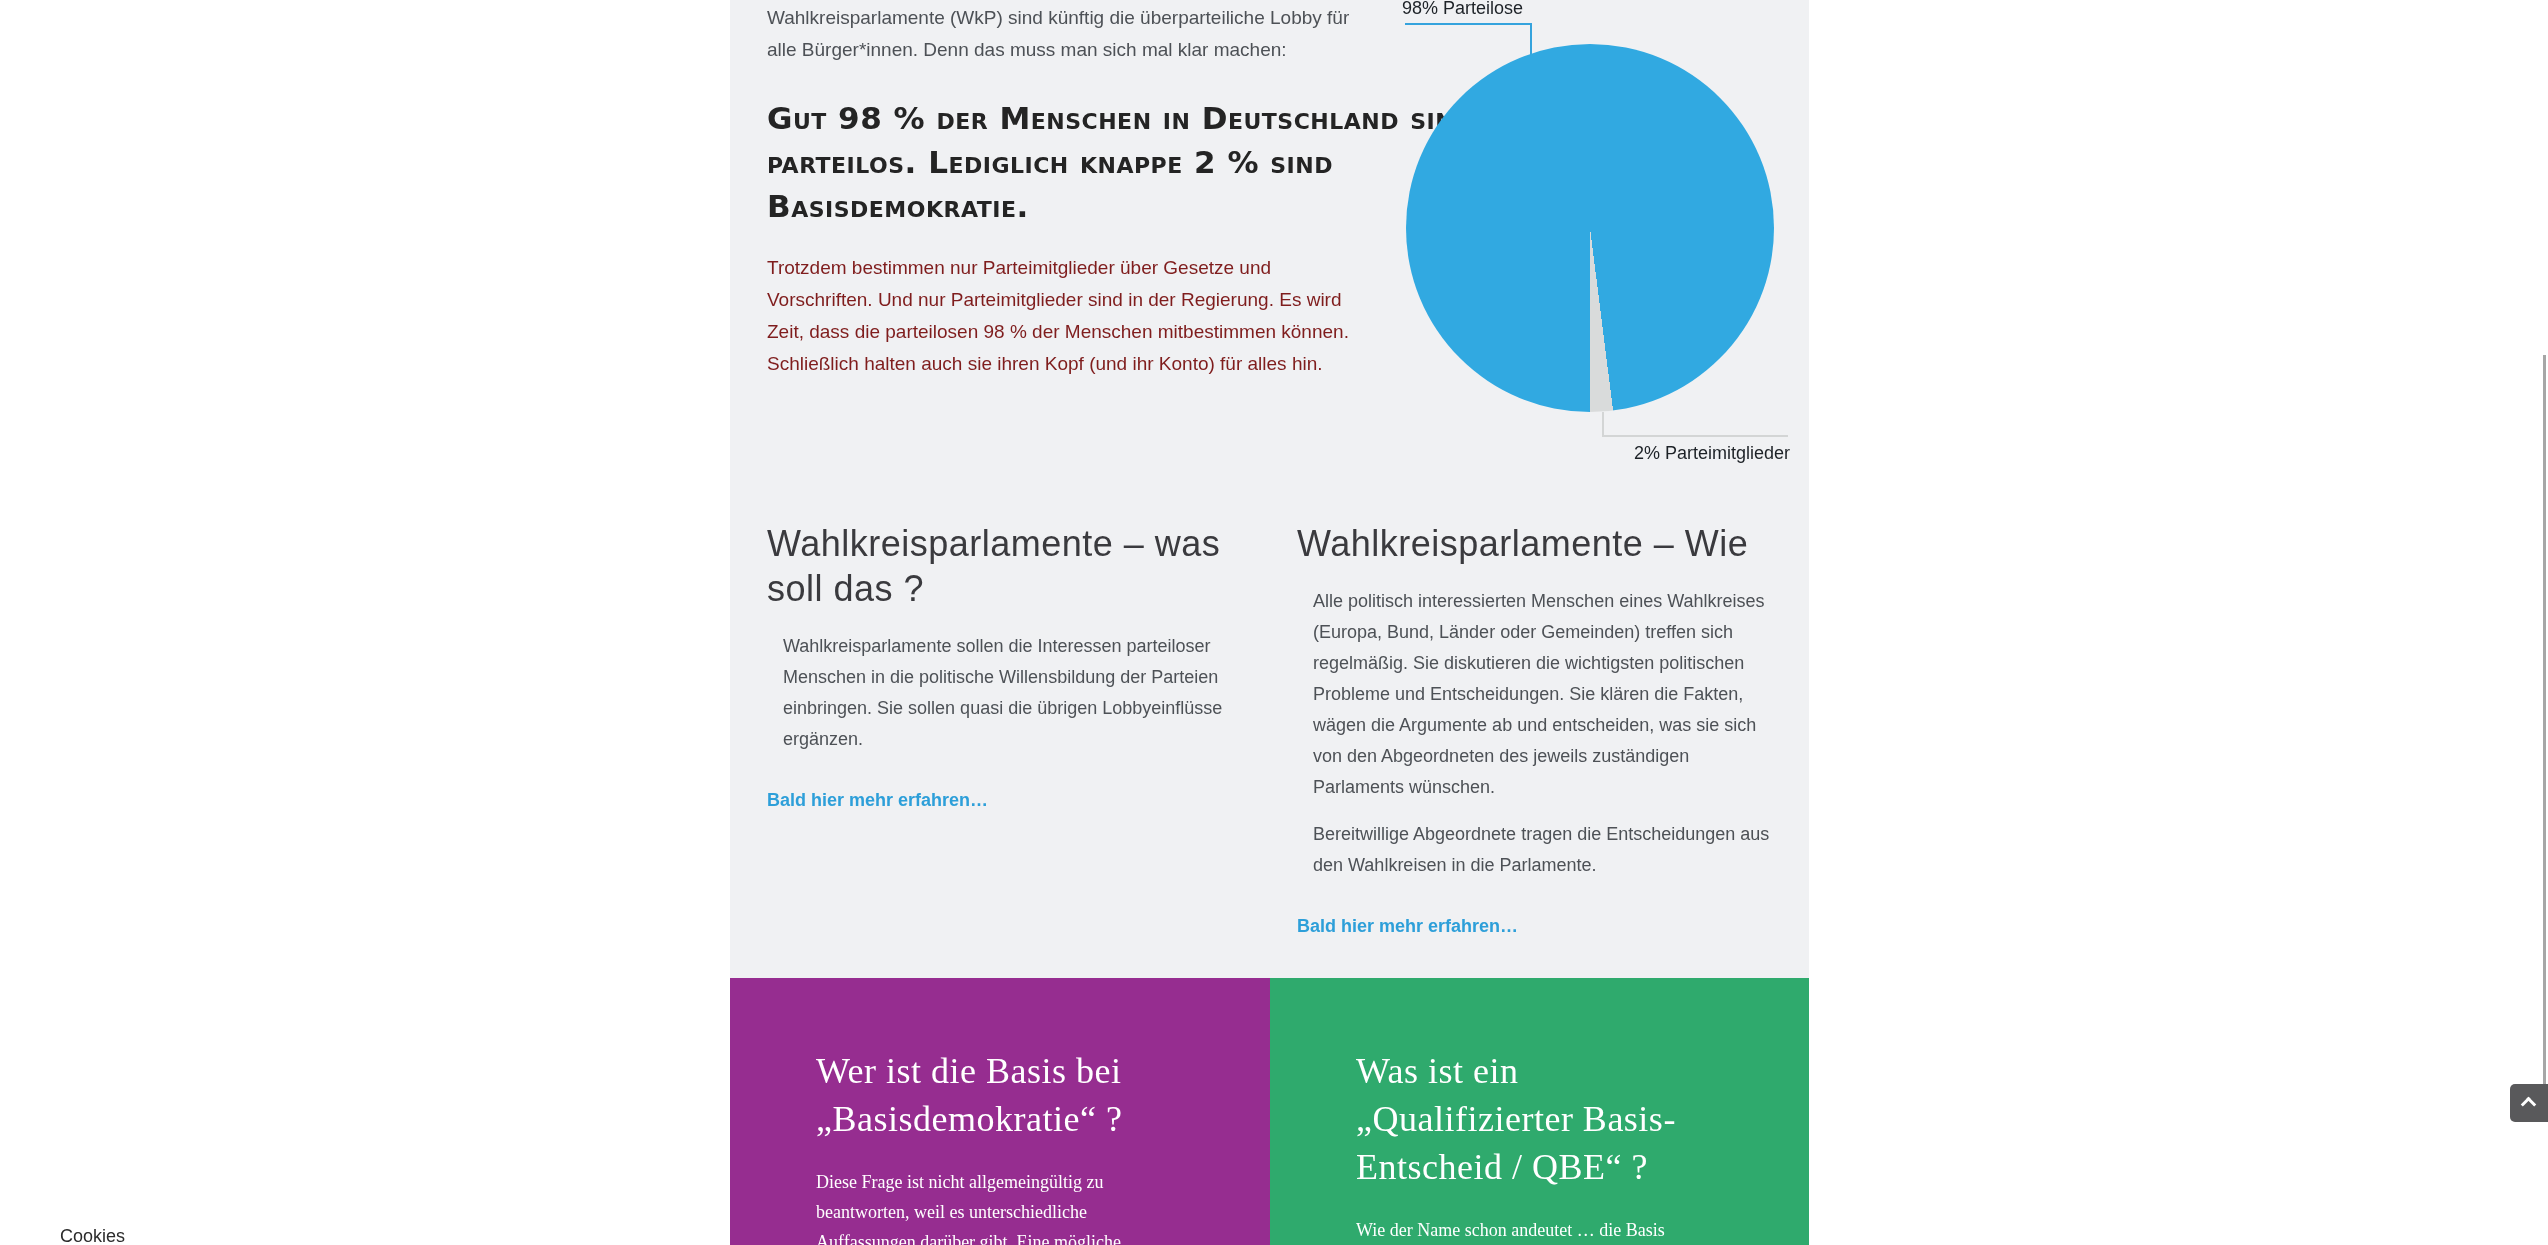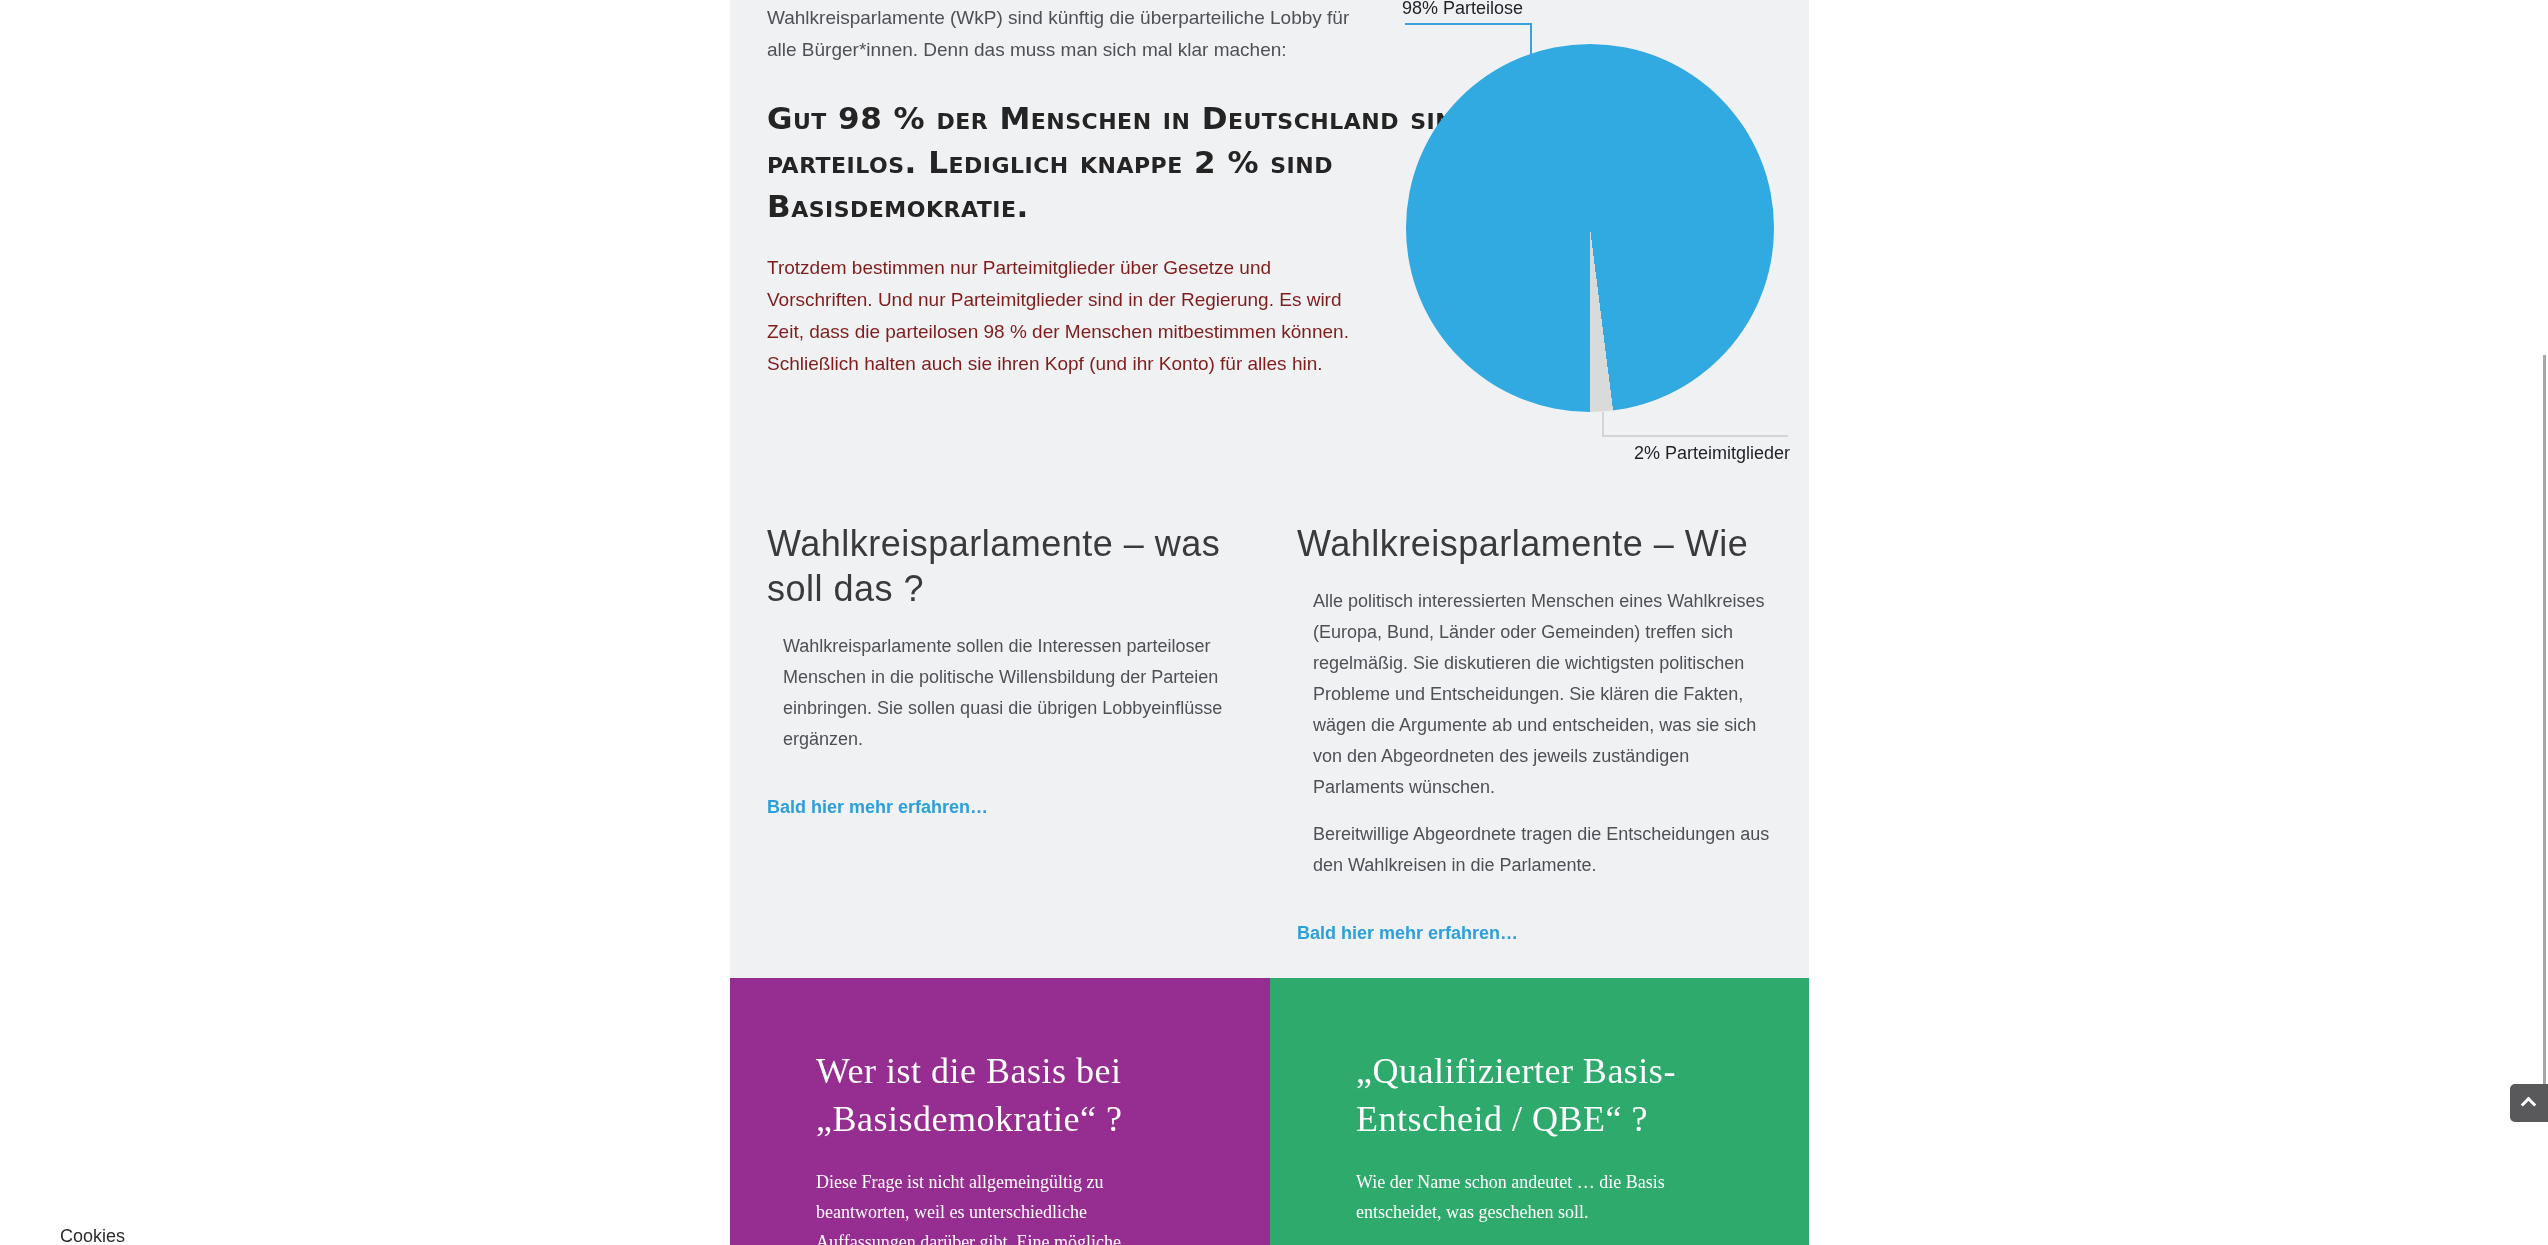--- a/index.html
+++ b/index.html
@@ -29,21 +29,21 @@
   .lbl-2 { left:848px; top:443px; width:212px; text-align:right; }
 
   
   .col { position:absolute; top:521px; width:500px; }
   .col-1 { left:37px; }
   .col-2 { left:567px; }
   .col h3 { font-size:36px; line-height:45px; font-weight:500; letter-spacing:0.5px; color:#3a3a3e; }
   .col h3 span { display:block; white-space:nowrap; }
   .col .body { margin-top:20px; font-size:18px; line-height:31px; color:#4d5156; }
   .col .body p { margin:16px; }
-  .more-link { display:inline-block; margin-top:26px; font-size:18px; font-weight:bold;
+  .more-link { display:inline-block; margin-top:19px; font-size:18px; font-weight:bold;
                color:#2d9fd9; text-decoration:none; cursor:pointer; }
 
   
   .card { position:absolute; top:978px; height:301px; padding:69px 60px 0 86px; color:#ffffff;font-family:Liberation Serif, serif; }
   .card-1 { left:730px; width:540px; }
   .card-2 { left:1270px; width:539px; }
   .card h3 { font-size:36px; line-height:48px; font-weight:500; letter-spacing:0.5px; color:#ffffff; }
   .card h3 span { display:block; white-space:nowrap; }
   .card .card-body { margin-top:24px; font-size:18px; line-height:30px; width:340px; }
 
@@ -108,20 +108,21 @@
 
   <div class="card card-1" style="background-color: rgb(150, 45, 144);">
     <h3>
         <span>Wer ist die Basis bei</span>
         <span>„Basisdemokratie“ ?</span>
       </h3>
     <p class="card-body">Diese Frage ist nicht allgemeingültig zu beantworten, weil es unterschiedliche Auffassungen darüber gibt. Eine mögliche</p>
   </div>
   <div class="card card-2" style="background-color: rgb(47, 170, 109);">
     <h3>
+        <span>Was ist ein</span>
         <span>„Qualifizierter Basis-</span>
         <span>Entscheid / QBE“ ?</span>
       </h3>
     <p class="card-body">Wie der Name schon andeutet … die Basis entscheidet, was geschehen soll.</p>
   </div>
 
   <div class="cookies">Cookies</div>
 
   <div class="scrollbar-thumb"></div>
   <div class="scroll-top">

